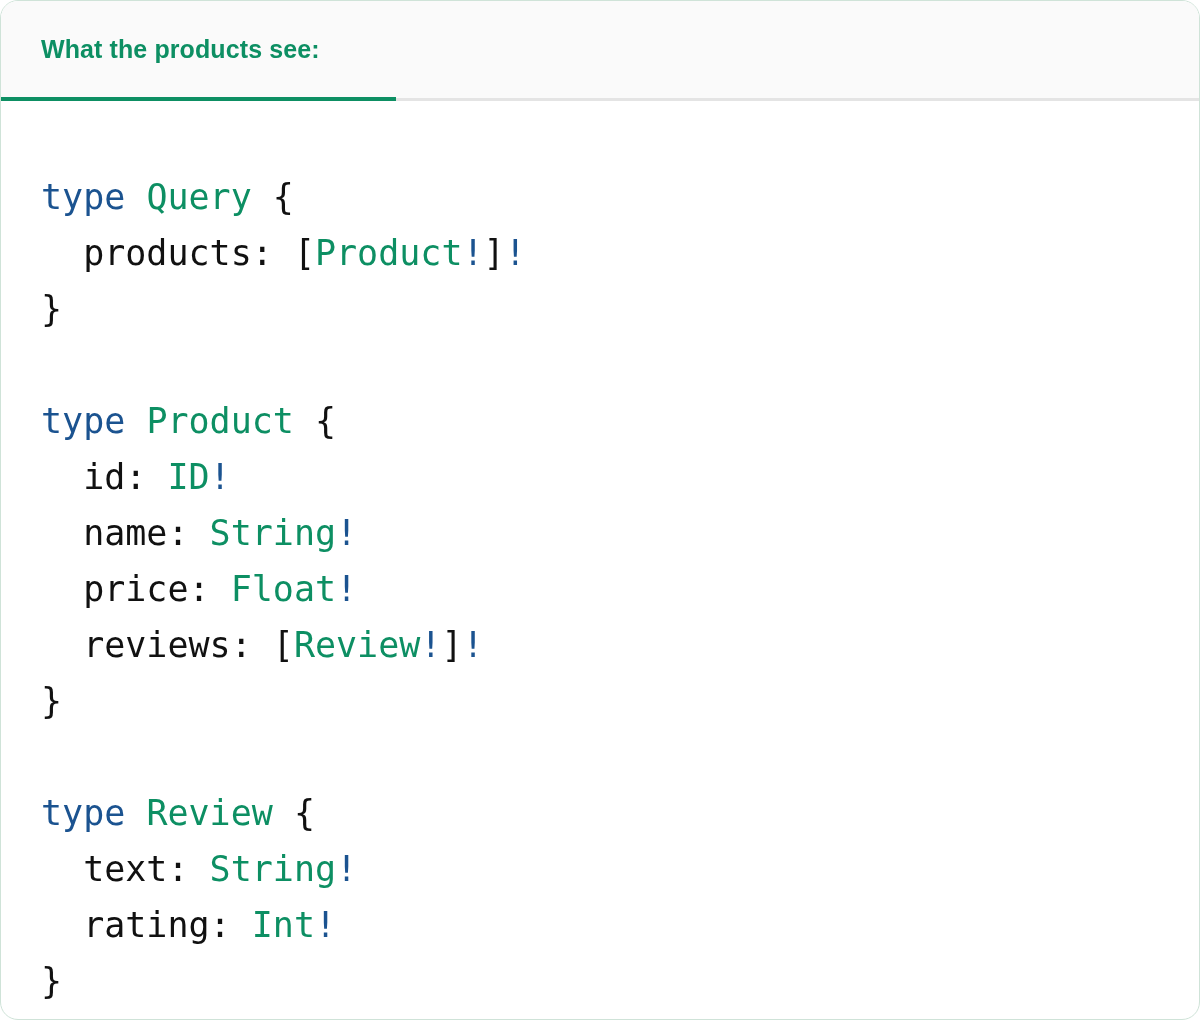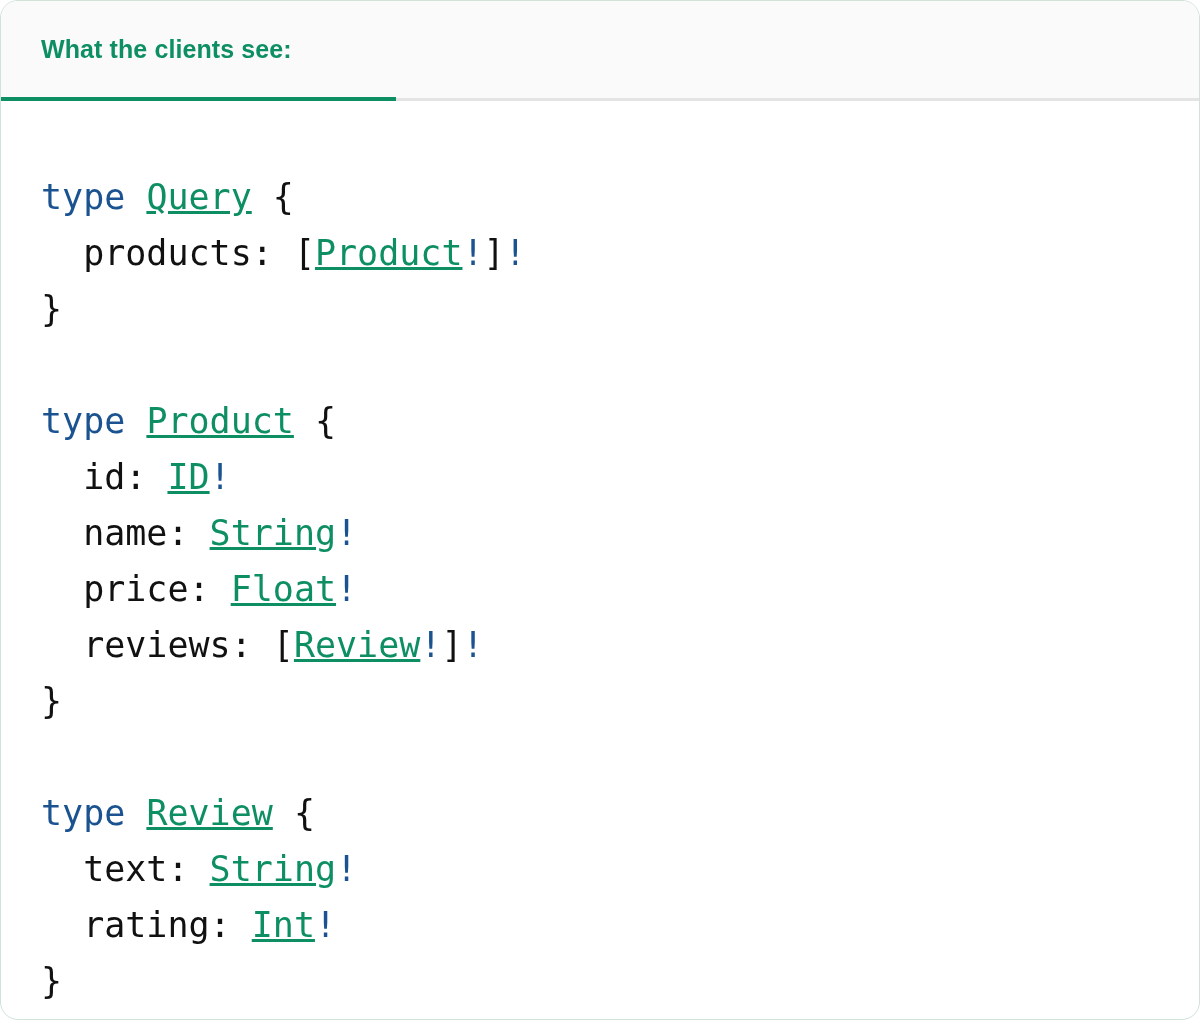--- a/index.html
+++ b/index.html
@@ -72,32 +72,32 @@
     font-size: 35px;
     line-height: 56px;
     color: #111111;
     white-space: pre;
     letter-spacing: 0;
   }
   .line { height: 56px; }
   .blank { height: 56px; }
 
   .kw   { color: #1b5390; }          
-  .tname{ color: #0d8f63; text-decoration: underline; }          
+  .tname{ color: #0d8f63; }          
   .bang { color: #1b5390; }          
   .punc { color: #111111; }          
   .field{ color: #111111; }          
 </style>
 </head>
 <body>
 
 <div id="panel" style="border-color: rgb(207, 227, 216); background: rgb(255, 255, 255);">
 
   <div id="tabstrip" style="background: rgb(250, 250, 250);">
     <div class="tab">
-      <span class="tab-label" style="color: rgb(13, 143, 99);">What the clients see:</span>
+      <span class="tab-label" style="color: rgb(13, 143, 99);">What the products see:</span>
     </div>
     <div class="tab-underline" style="background: rgb(13, 143, 99);"></div>
   </div>
 
   <pre id="code"><div class="line"><span class="kw" style="color: rgb(27, 83, 144);">type</span><span class="punc" style="color: rgb(17, 17, 17);"> </span><span class="tname" style="color: rgb(13, 143, 99);">Query</span><span class="punc" style="color: rgb(17, 17, 17);"> </span><span class="punc" style="color: rgb(17, 17, 17);">{</span></div><div class="line"><span class="field" style="color: rgb(17, 17, 17);">  products</span><span class="punc" style="color: rgb(17, 17, 17);">: </span><span class="punc" style="color: rgb(17, 17, 17);">[</span><span class="tname" style="color: rgb(13, 143, 99);">Product</span><span class="bang" style="color: rgb(27, 83, 144);">!</span><span class="punc" style="color: rgb(17, 17, 17);">]</span><span class="bang" style="color: rgb(27, 83, 144);">!</span></div><div class="line"><span class="punc" style="color: rgb(17, 17, 17);">}</span></div><div class="line blank">&nbsp;</div><div class="line"><span class="kw" style="color: rgb(27, 83, 144);">type</span><span class="punc" style="color: rgb(17, 17, 17);"> </span><span class="tname" style="color: rgb(13, 143, 99);">Product</span><span class="punc" style="color: rgb(17, 17, 17);"> </span><span class="punc" style="color: rgb(17, 17, 17);">{</span></div><div class="line"><span class="field" style="color: rgb(17, 17, 17);">  id</span><span class="punc" style="color: rgb(17, 17, 17);">: </span><span class="tname" style="color: rgb(13, 143, 99);">ID</span><span class="bang" style="color: rgb(27, 83, 144);">!</span></div><div class="line"><span class="field" style="color: rgb(17, 17, 17);">  name</span><span class="punc" style="color: rgb(17, 17, 17);">: </span><span class="tname" style="color: rgb(13, 143, 99);">String</span><span class="bang" style="color: rgb(27, 83, 144);">!</span></div><div class="line"><span class="field" style="color: rgb(17, 17, 17);">  price</span><span class="punc" style="color: rgb(17, 17, 17);">: </span><span class="tname" style="color: rgb(13, 143, 99);">Float</span><span class="bang" style="color: rgb(27, 83, 144);">!</span></div><div class="line"><span class="field" style="color: rgb(17, 17, 17);">  reviews</span><span class="punc" style="color: rgb(17, 17, 17);">: </span><span class="punc" style="color: rgb(17, 17, 17);">[</span><span class="tname" style="color: rgb(13, 143, 99);">Review</span><span class="bang" style="color: rgb(27, 83, 144);">!</span><span class="punc" style="color: rgb(17, 17, 17);">]</span><span class="bang" style="color: rgb(27, 83, 144);">!</span></div><div class="line"><span class="punc" style="color: rgb(17, 17, 17);">}</span></div><div class="line blank">&nbsp;</div><div class="line"><span class="kw" style="color: rgb(27, 83, 144);">type</span><span class="punc" style="color: rgb(17, 17, 17);"> </span><span class="tname" style="color: rgb(13, 143, 99);">Review</span><span class="punc" style="color: rgb(17, 17, 17);"> </span><span class="punc" style="color: rgb(17, 17, 17);">{</span></div><div class="line"><span class="field" style="color: rgb(17, 17, 17);">  text</span><span class="punc" style="color: rgb(17, 17, 17);">: </span><span class="tname" style="color: rgb(13, 143, 99);">String</span><span class="bang" style="color: rgb(27, 83, 144);">!</span></div><div class="line"><span class="field" style="color: rgb(17, 17, 17);">  rating</span><span class="punc" style="color: rgb(17, 17, 17);">: </span><span class="tname" style="color: rgb(13, 143, 99);">Int</span><span class="bang" style="color: rgb(27, 83, 144);">!</span></div><div class="line"><span class="punc" style="color: rgb(17, 17, 17);">}</span></div></pre>
 
 </div>
 
 </body></html>

